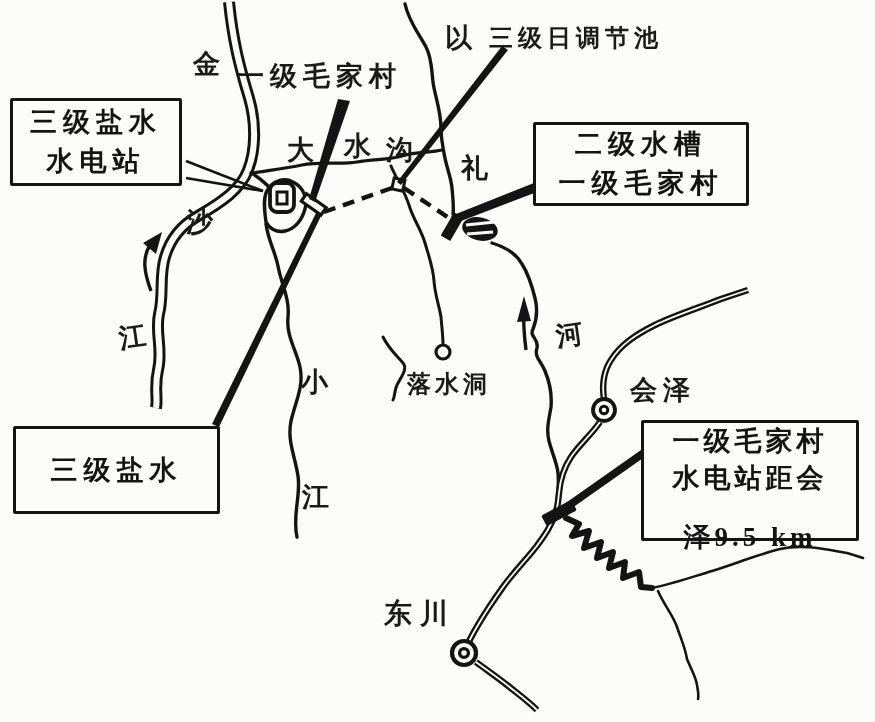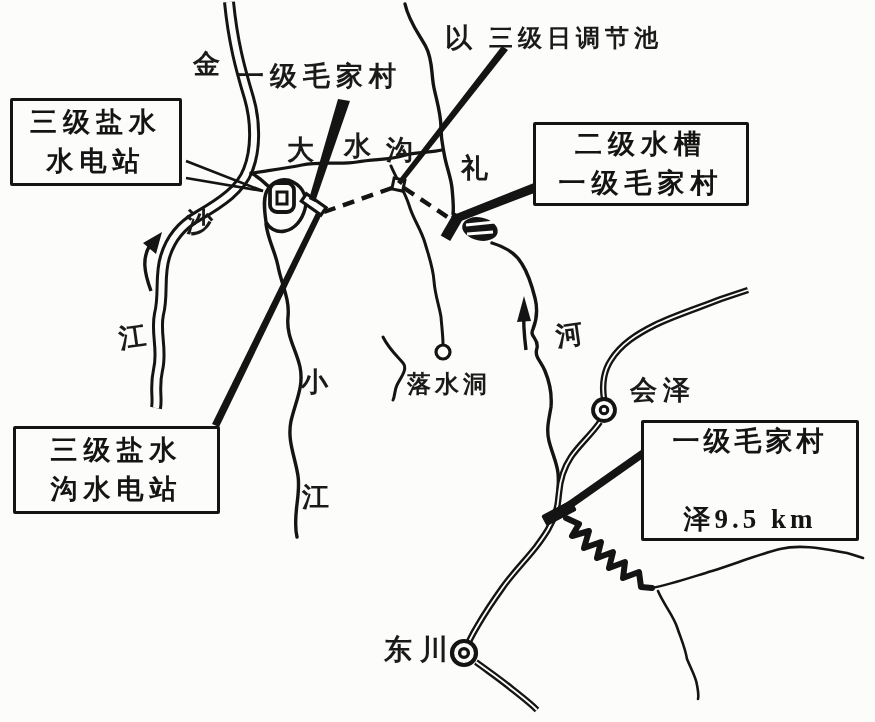--- a/index.html
+++ b/index.html
@@ -139,35 +139,35 @@
 
   <div class="lbl ch" style="left:445px;top:25px;">以</div>
   <div class="lbl ch" style="left:461px;top:155px;">礼</div>
   <div class="lbl ch tilt-l" style="left:556px;top:322px;">河</div>
 
   <div class="lbl" style="left:237px;top:63px;font-size:27px;letter-spacing:6px;">一级毛家村</div>
   <div class="lbl" style="left:489px;top:26px;font-size:24px;letter-spacing:5px;">三级日调节池</div>
 
   <div class="lbl" style="left:407px;top:372px;font-size:24px;letter-spacing:4px;">落水洞</div>
   <div class="lbl" style="left:630px;top:377px;font-size:27px;letter-spacing:6px;">会泽</div>
-  <div class="lbl" style="left:384px;top:636px;font-size:28px;letter-spacing:8px;">东川</div>
+  <div class="lbl" style="left:384px;top:600px;font-size:28px;letter-spacing:8px;">东川</div>
 
   <div class="callout" style="left:10px;top:98px;width:166px;height:82px;">
     <div class="cl">三级盐水</div>
     <div class="cl">水电站</div>
   </div>
 
   <div class="callout" style="left:533px;top:122px;width:210px;height:78px;">
     <div class="cl">二级水槽</div>
     <div class="cl">一级毛家村</div>
   </div>
 
   <div class="callout" style="left:13px;top:426px;width:201px;height:82px;text-align:right;">
     <div class="cl">三级盐水</div>
-    <div class="cl">沟水电站</div>
   </div>
 
   <div class="callout" style="left:641px;top:420px;width:212px;height:115px;justify-content:space-between;">
     <div class="cl" style="line-height:37px;letter-spacing:4px;">一级毛家村</div>
+    <div class="cl" style="line-height:37px;letter-spacing:4px;">水电站距会</div>
     <div class="cl" style="line-height:37px;letter-spacing:4px;margin-top:22px;">泽9.5 km</div>
   </div>
 
 </div>
 
 </body></html>

